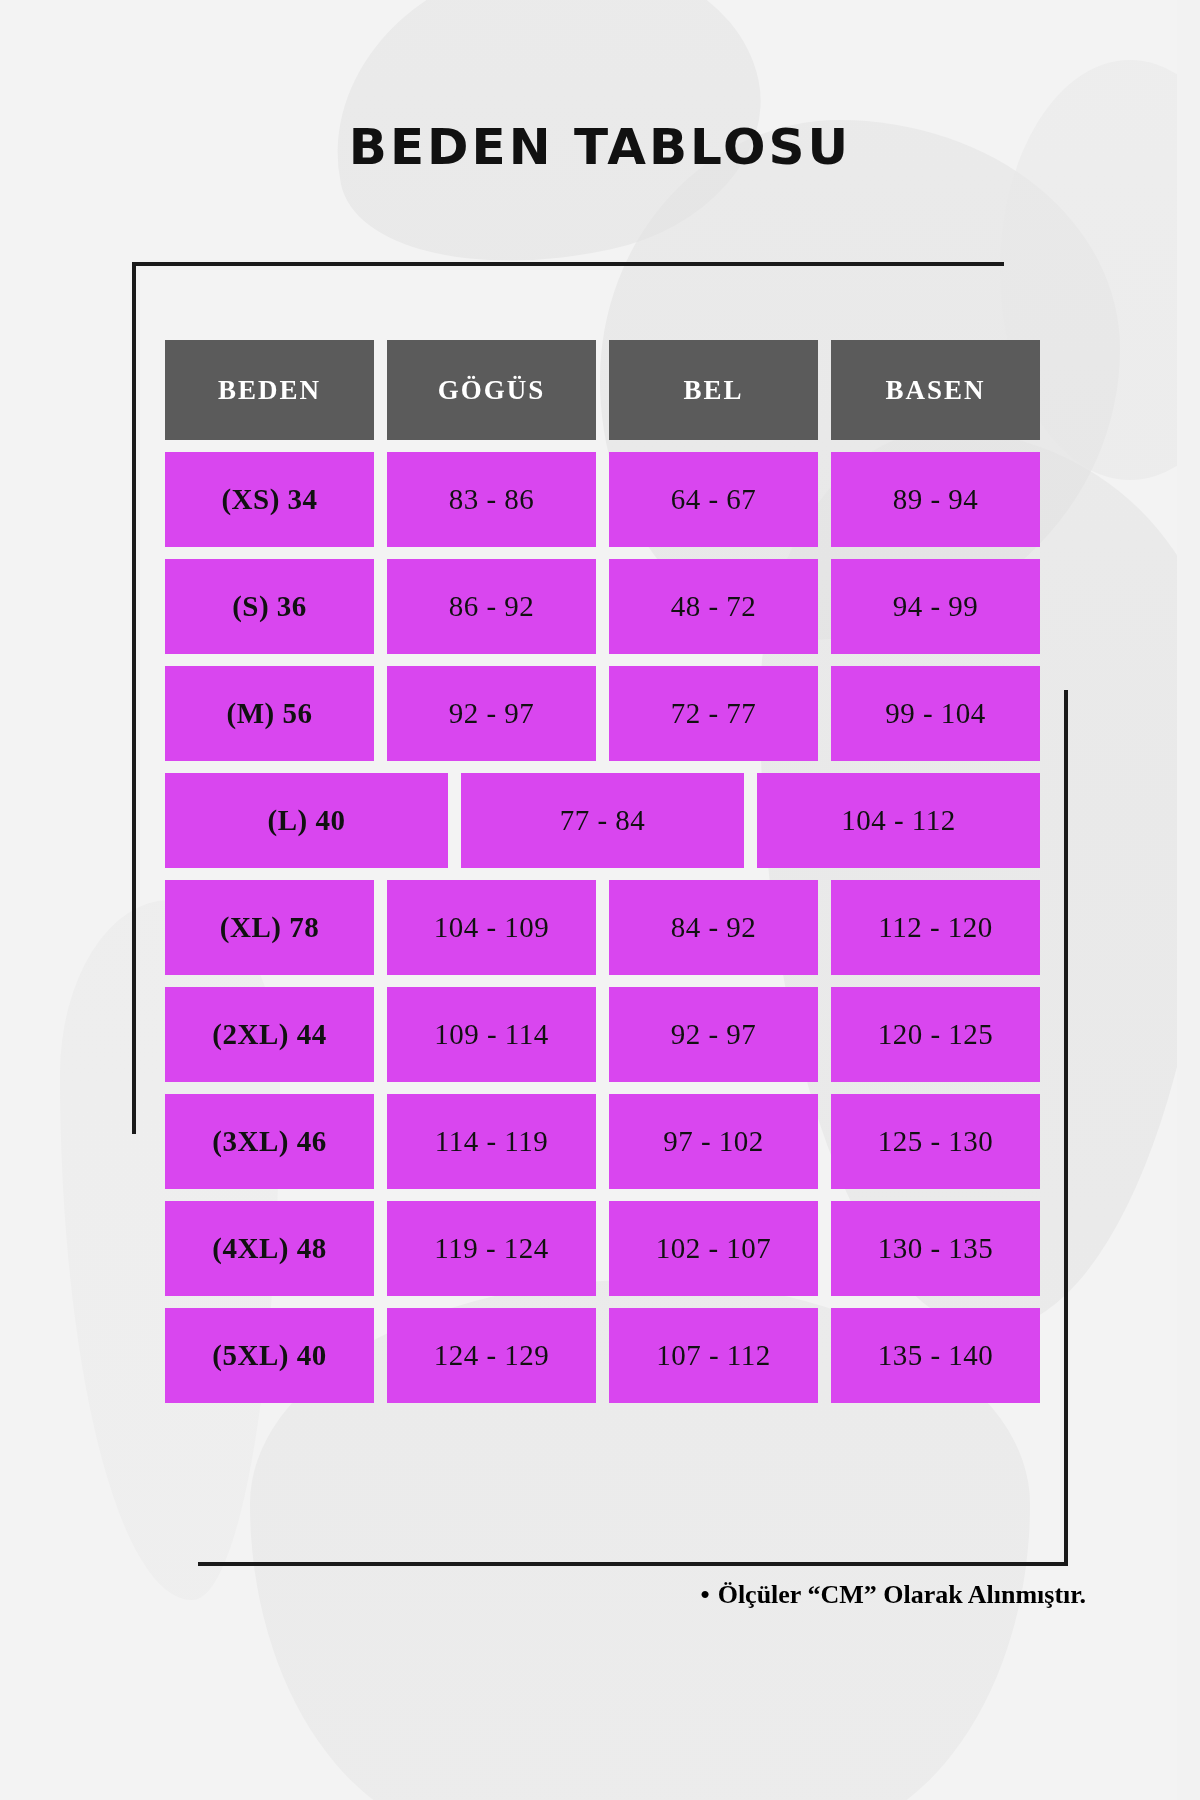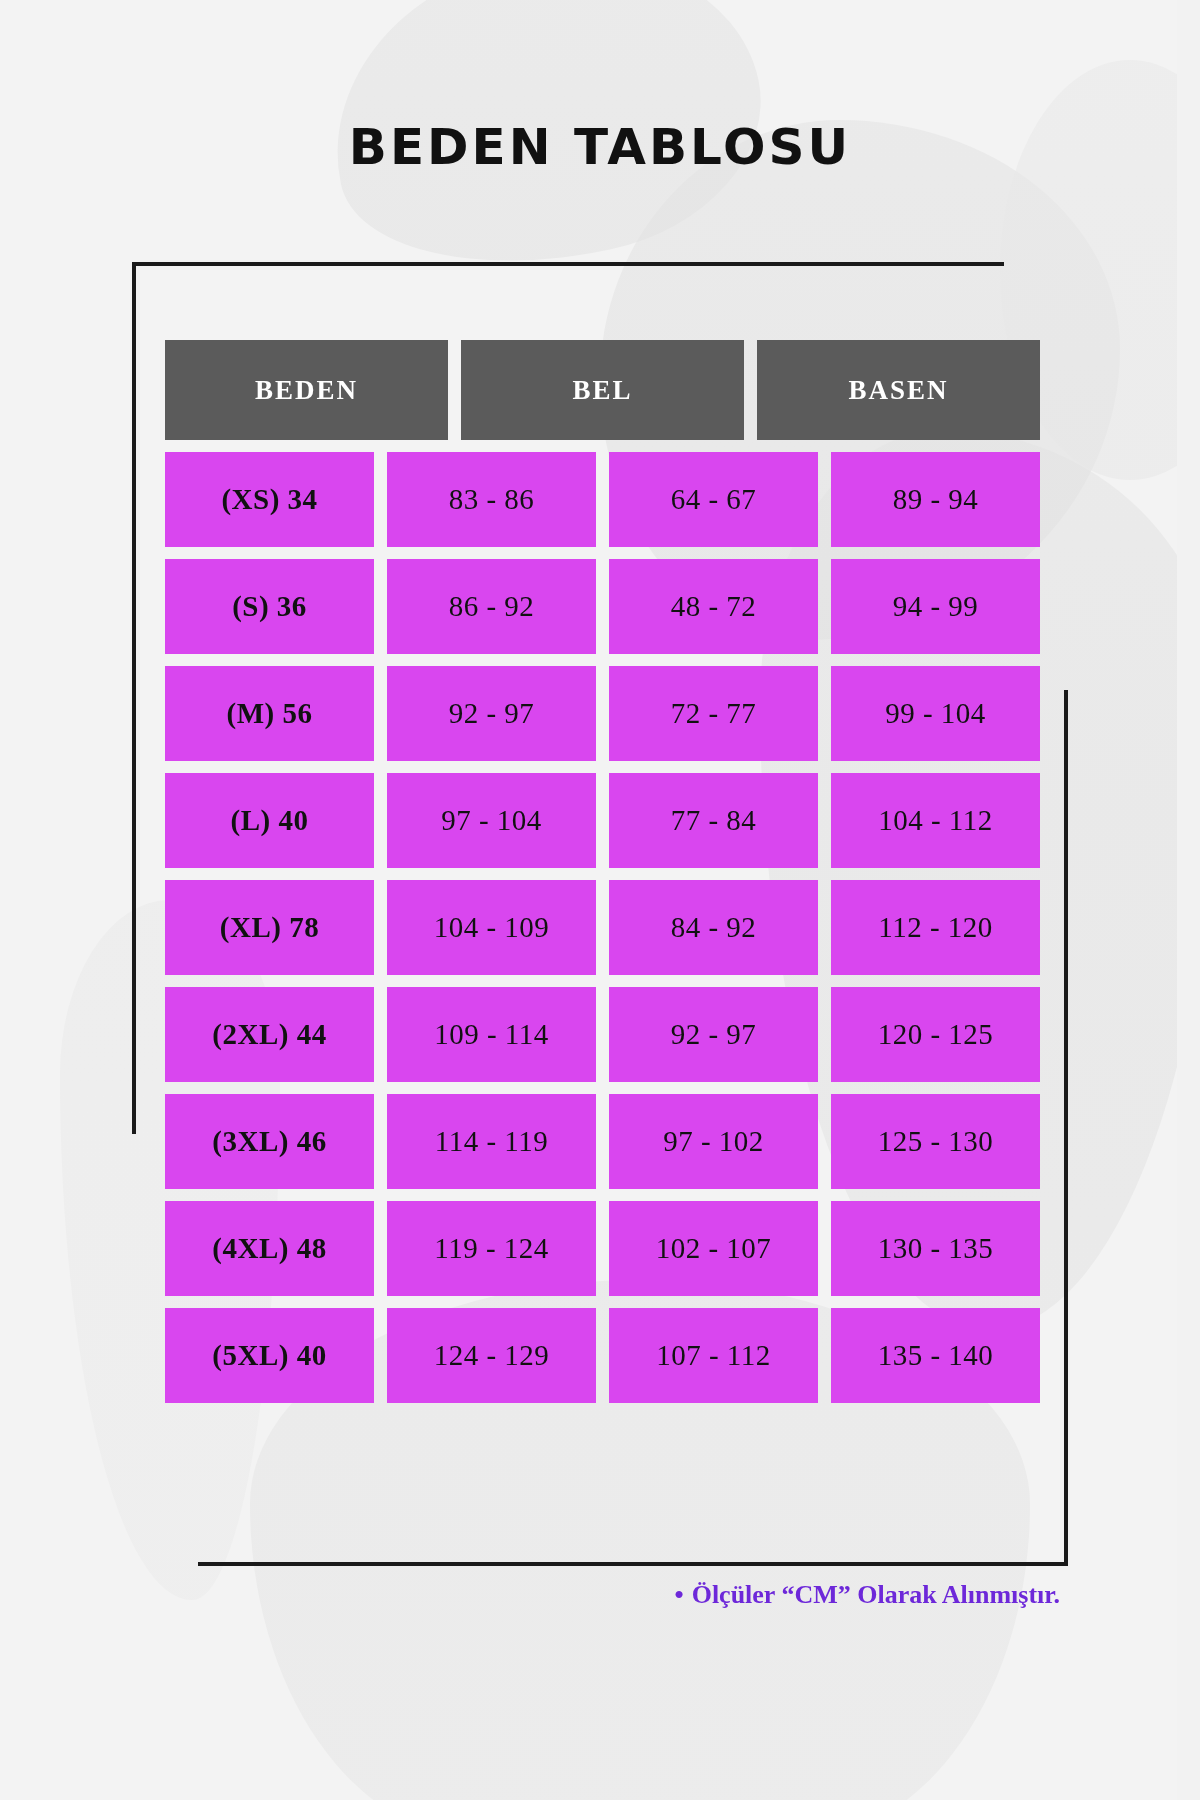--- a/index.html
+++ b/index.html
@@ -152,21 +152,22 @@
   
   .footnote {
     position: absolute;
     left: 0;
     top: 1580px;
     width: 1060px;
     text-align: right;
     font-family: "Liberation Serif", serif;
     font-weight: bold;
     font-size: 26px;
-    color: #6d28d9;
+    color: #000000;
+    padding-left: 26px;
   }
   .footnote .bullet { margin-right: 8px; }
 </style>
 </head>
 <body>
 
 <div class="page">
 
   <div class="bg-layer">
     <div class="bg-shape bg-s1"></div>
@@ -182,20 +183,21 @@
 
   <div class="line ln-top"></div>
   <div class="line ln-left"></div>
   <div class="line ln-right"></div>
   <div class="line ln-bottom"></div>
 
   <div class="table">
 
     <div class="row header">
       <div class="cell">BEDEN</div>
+      <div class="cell">GÖGÜS</div>
       <div class="cell">BEL</div>
       <div class="cell">BASEN</div>
     </div>
 
     <div class="row">
       <div class="cell size-cell">(XS) 34</div>
       <div class="cell">83 - 86</div>
       <div class="cell">64 - 67</div>
       <div class="cell">89 - 94</div>
     </div>
@@ -209,21 +211,20 @@
 
     <div class="row">
       <div class="cell size-cell">(M) 56</div>
       <div class="cell">92 - 97</div>
       <div class="cell">72 - 77</div>
       <div class="cell">99 - 104</div>
     </div>
 
     <div class="row">
       <div class="cell size-cell">(L) 40</div>
-      <div class="cell">97 - 104</div>
       <div class="cell">77 - 84</div>
       <div class="cell">104 - 112</div>
     </div>
 
     <div class="row">
       <div class="cell size-cell">(XL) 78</div>
       <div class="cell">104 - 109</div>
       <div class="cell">84 - 92</div>
       <div class="cell">112 - 120</div>
     </div>

